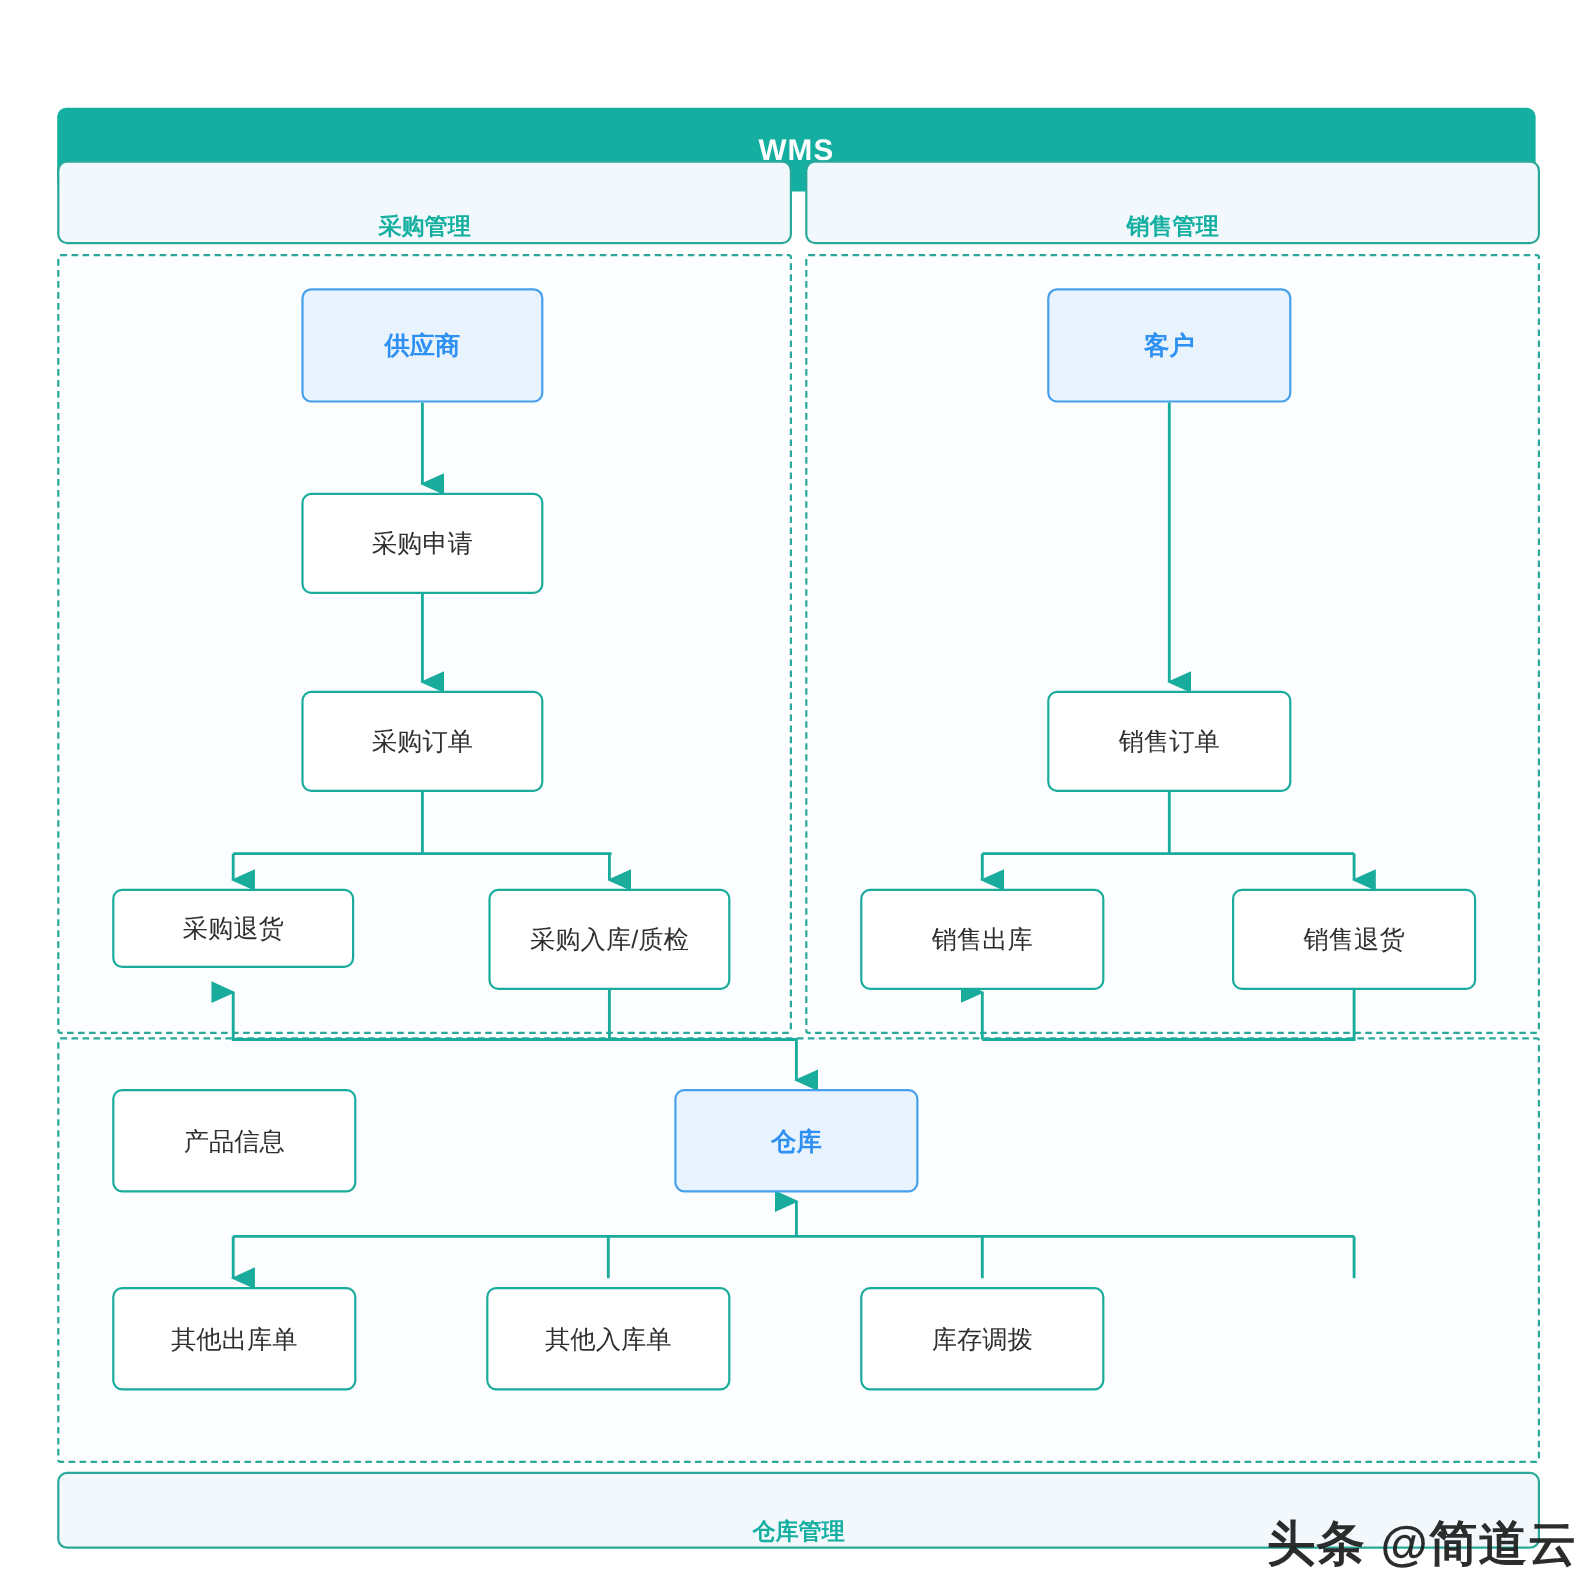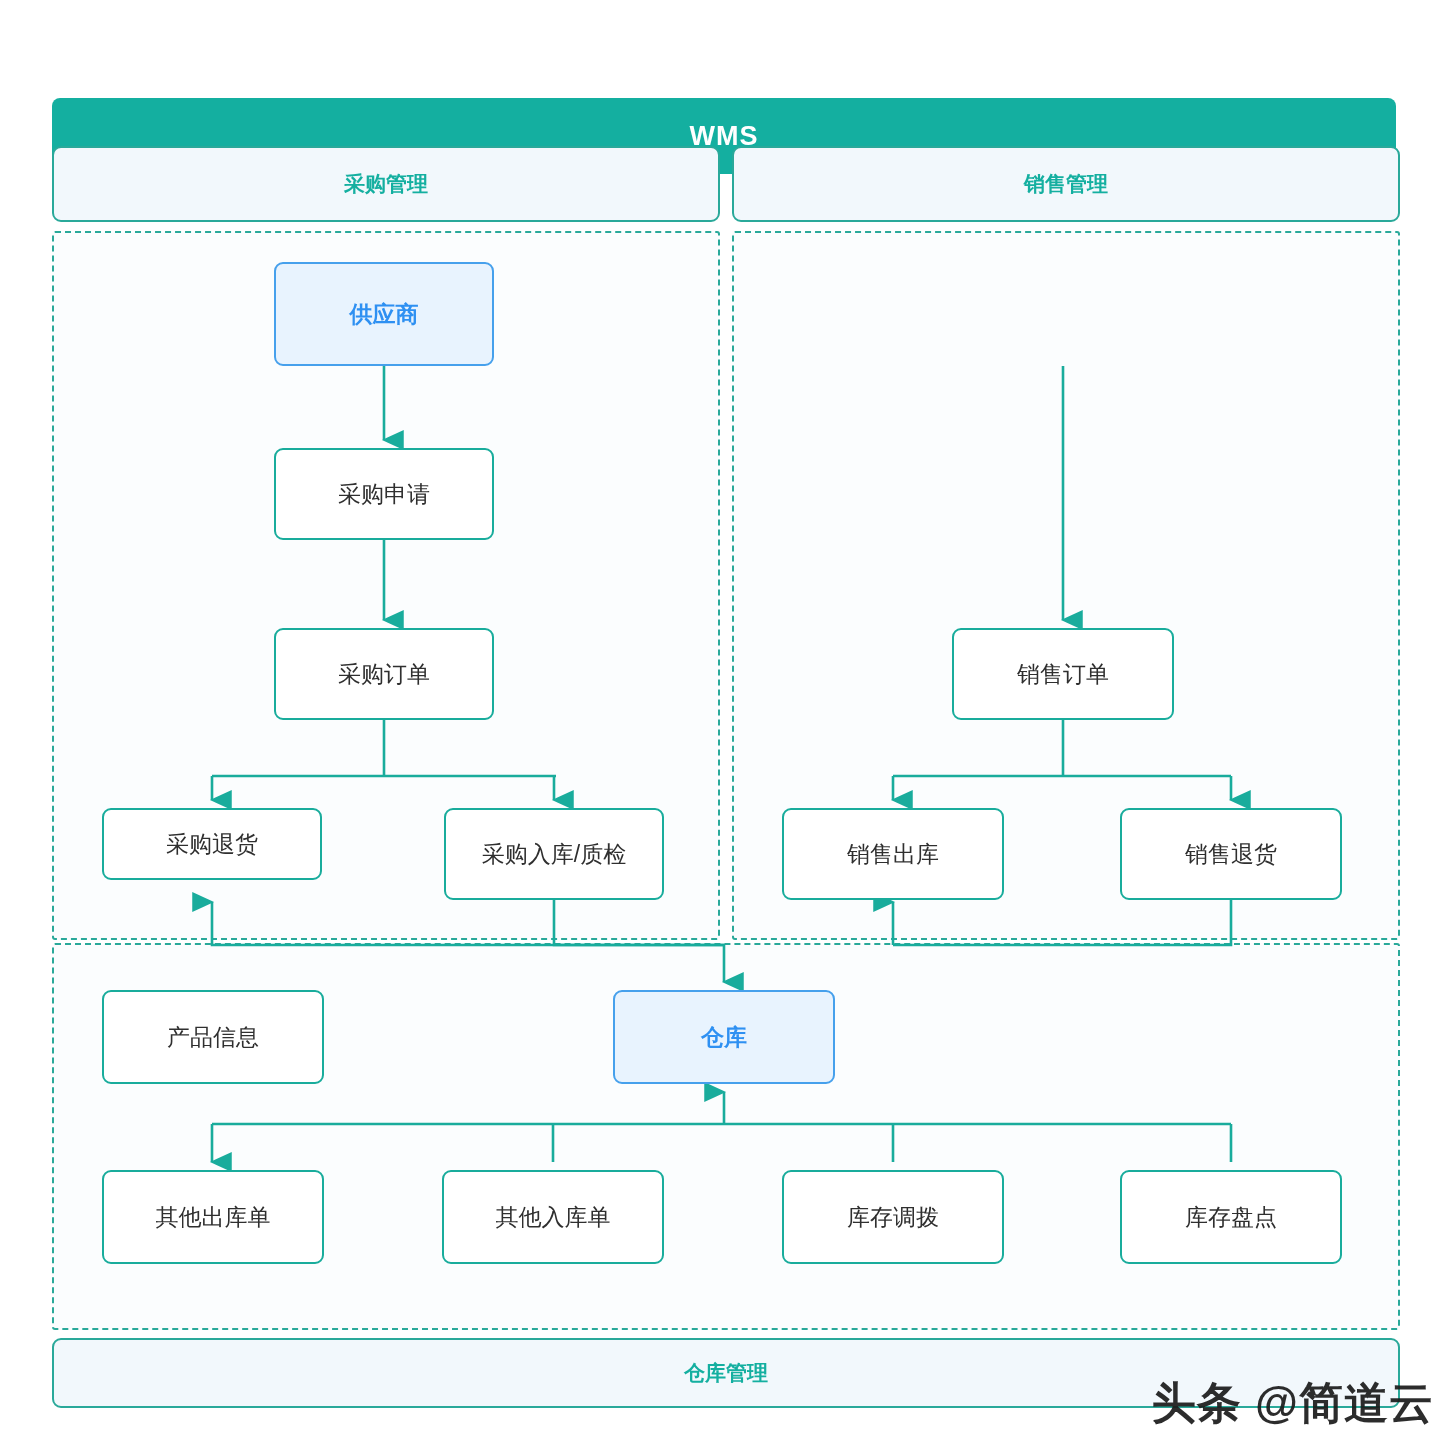--- a/index.html
+++ b/index.html
@@ -11,21 +11,21 @@
     position:absolute;left:52px;top:50px;width:1344px;height:76px;
     background:#14afa0;border-radius:8px;
     display:flex;align-items:center;justify-content:center;
     color:#ffffff;font-size:27px;font-weight:bold;letter-spacing:1px;margin-top:48px;
   }
 
   
   .pill{
     position:absolute;height:72px;background:#f2f8fc;
     border:2px solid #2aa99a;border-radius:9px;
-    display:flex;align-items:center;justify-content:center;
+    display:flex;align-items:flex-end;justify-content:center;
     color:#14afa0;font-size:21px;font-weight:bold;
   }
   .pill-purchase{left:52px;top:146px;width:664px;}
   .pill-sales{left:732px;top:146px;width:664px;}
   .pill-footer{left:52px;top:1338px;width:1344px;height:66px;}
 
   
   .zone{
     position:absolute;border:2.5px dashed #2aa99a;border-radius:3px;
     background:#fbfdfe;
@@ -129,20 +129,23 @@
   <div class="node node-plain" style="left: 274px; top: 628px; width: 220px; height: 92px;">
       <span>采购订单</span>
     </div>
   <div class="node node-plain" style="left: 102px; top: 808px; width: 220px; height: 72px;">
       <span>采购退货</span>
     </div>
   <div class="node node-plain" style="left: 444px; top: 808px; width: 220px; height: 92px;">
       <span>采购入库/质检</span>
     </div>
 
+  <div class="node node-entity" style="left: 952px; top: 262px; width: 222px; height: 104px;">
+      <span>客户</span>
+    </div>
   <div class="node node-plain" style="left: 952px; top: 628px; width: 222px; height: 92px;">
       <span>销售订单</span>
     </div>
   <div class="node node-plain" style="left: 782px; top: 808px; width: 222px; height: 92px;">
       <span>销售出库</span>
     </div>
   <div class="node node-plain" style="left: 1120px; top: 808px; width: 222px; height: 92px;">
       <span>销售退货</span>
     </div>
 
@@ -154,23 +157,20 @@
     </div>
   <div class="node node-plain" style="left: 102px; top: 1170px; width: 222px; height: 94px;">
       <span>其他出库单</span>
     </div>
   <div class="node node-plain" style="left: 442px; top: 1170px; width: 222px; height: 94px;">
       <span>其他入库单</span>
     </div>
   <div class="node node-plain" style="left: 782px; top: 1170px; width: 222px; height: 94px;">
       <span>库存调拨</span>
     </div>
-  <div class="node node-plain" style="left: 1120px; top: 1170px; width: 222px; height: 94px;">
-      <span>库存盘点</span>
-    </div>
 
   <div class="pill pill-footer">
     <span>仓库管理</span>
   </div>
 
   <div class="watermark">头条 @简道云</div>
 
 </div>
 
 </body></html>

